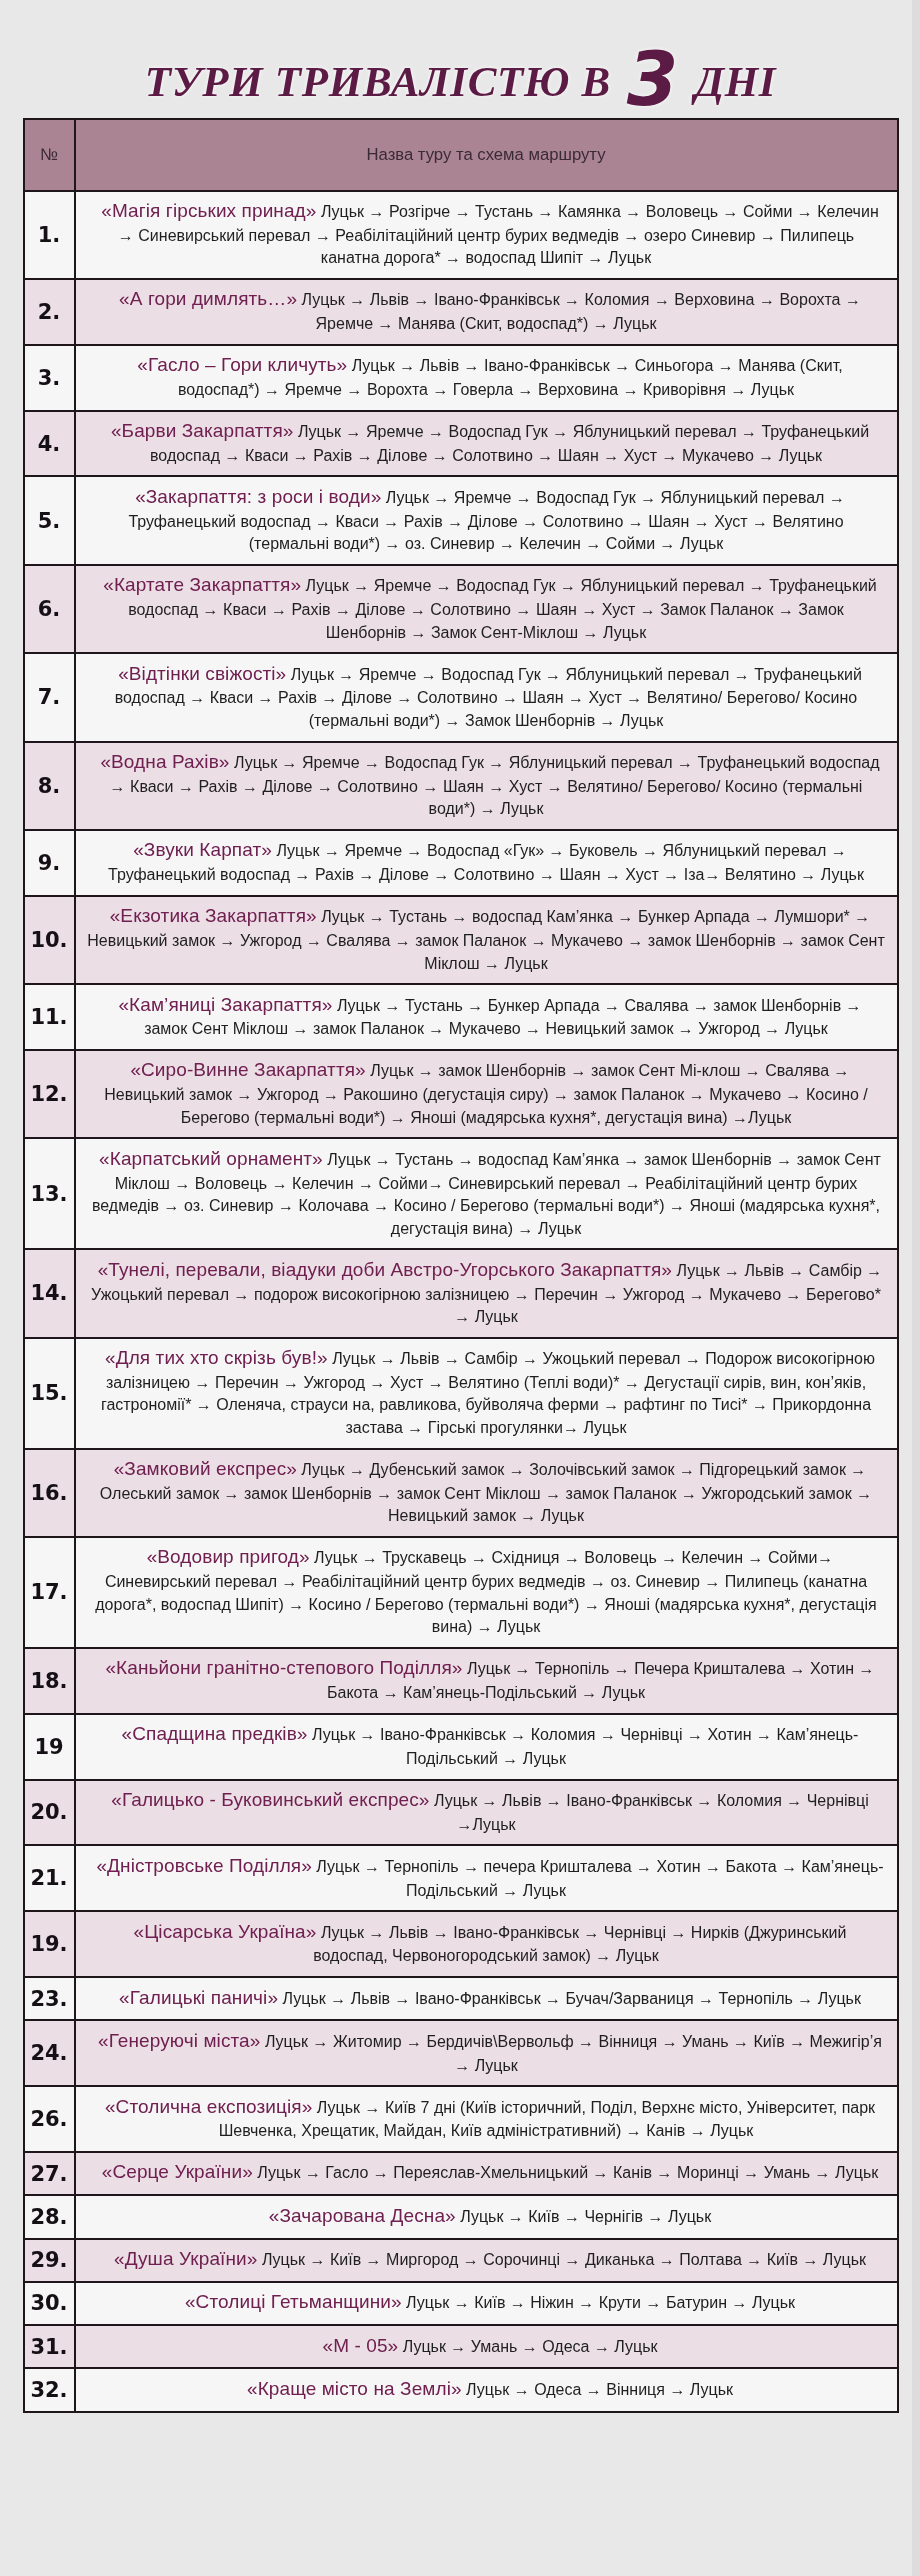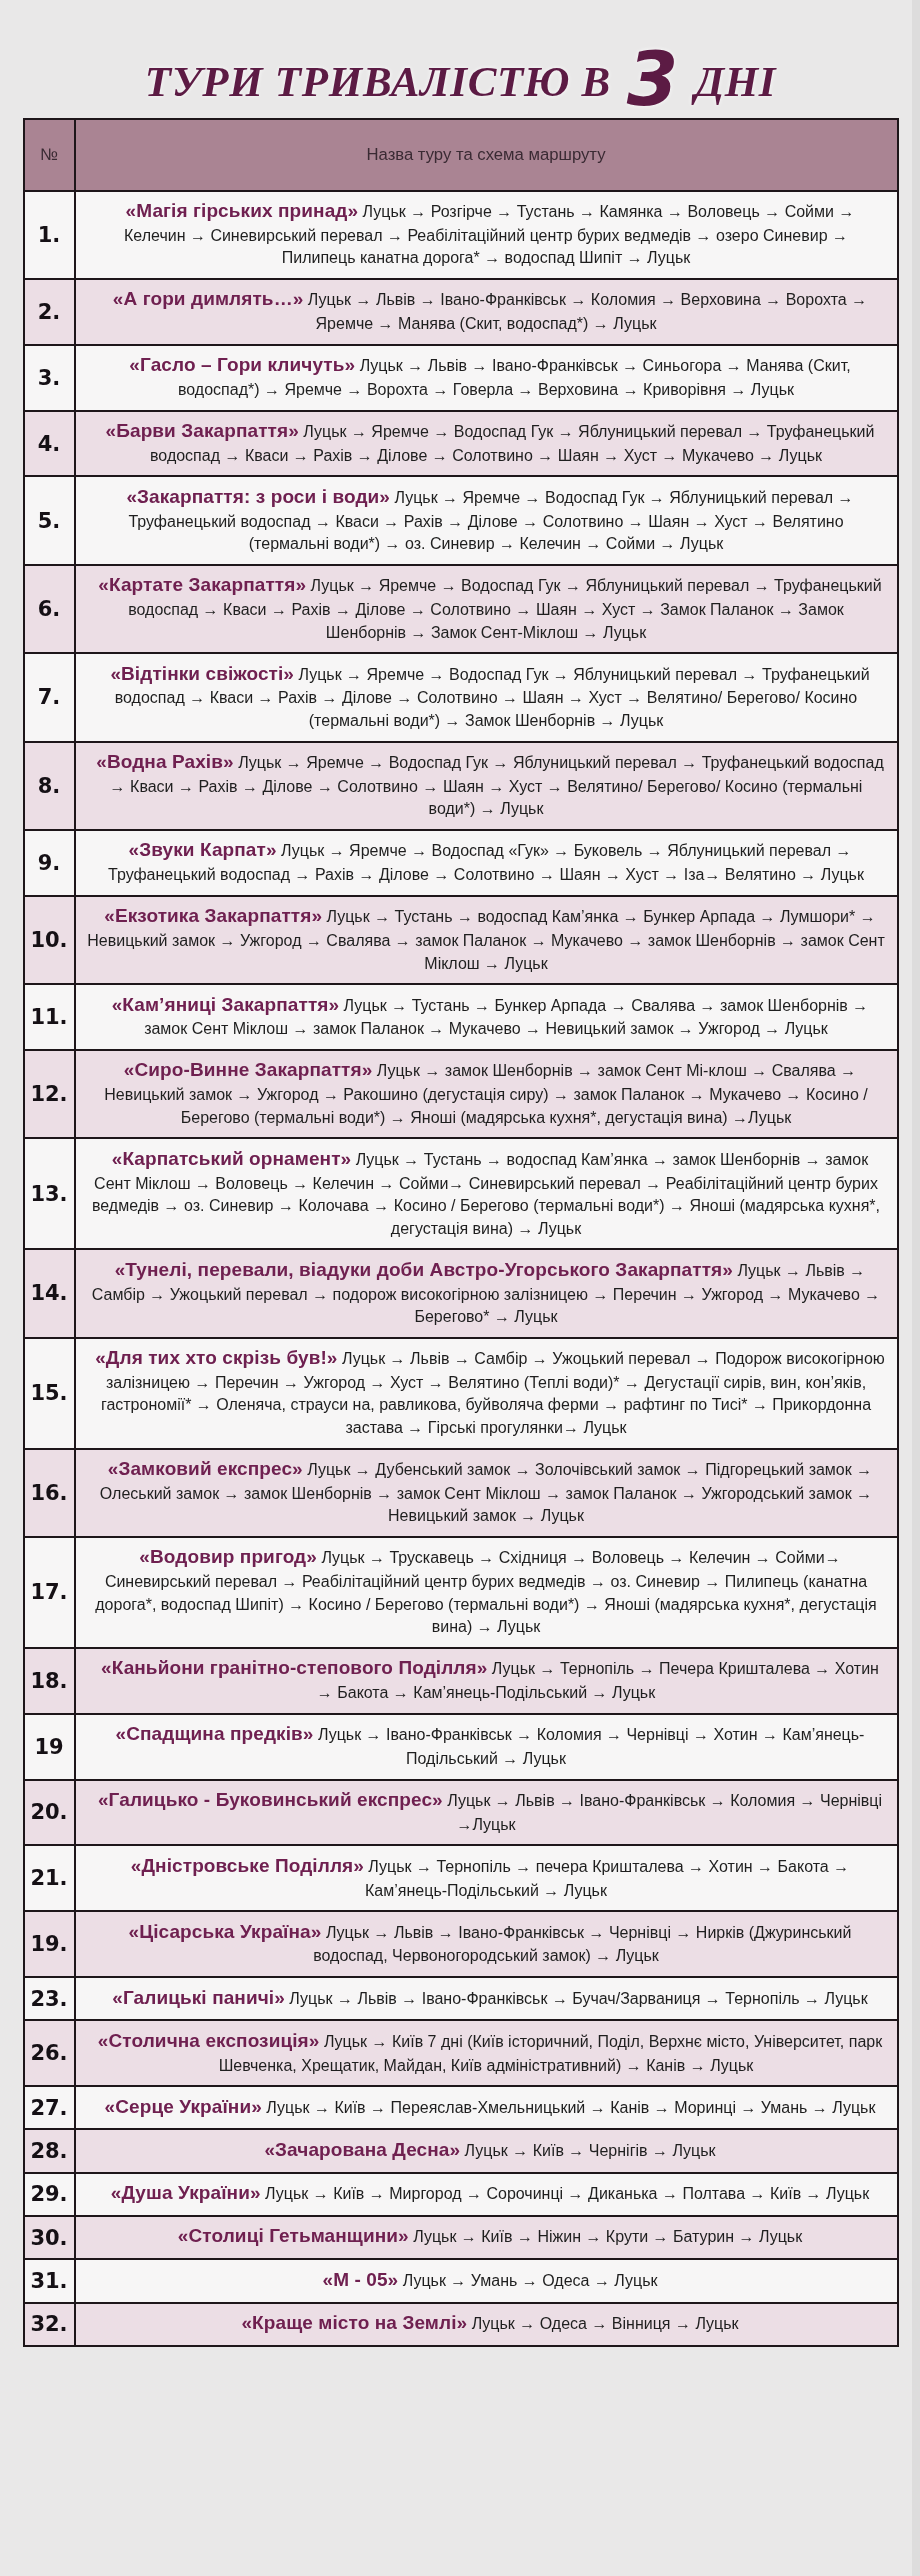--- a/index.html
+++ b/index.html
@@ -82,21 +82,21 @@
     font-size:21px;
     color:#151015;
     padding:4.3px 1.4px;
   }
   td.cell{
     font-size:16px;
     line-height:1.41;
     color:var(--route_text);
   }
   .ttl{
-    font-weight:700;
+    font-weight:400;
     font-size:19px;
     color:var(--title_accent);
     letter-spacing:0.1px;
     margin-left:8px;
   }
   .rt{
     color:var(--route_text);
   }
   .bottom-spacer{height:80px;}
 </style>
@@ -223,30 +223,34 @@
   <tr>
     <td class="num">19.</td>
     <td class="cell"><span class="ttl">«Цісарська Україна»</span><span class="rt"> Луцьк → Львів → Івано-Франківськ → Чернівці → Нирків (Джуринський водоспад, Червоногородський замок) → Луцьк</span></td>
   </tr>
 
   <tr>
     <td class="num">23.</td>
     <td class="cell"><span class="ttl">«Галицькі паничі»</span><span class="rt"> Луцьк → Львів → Івано-Франківськ → Бучач/Зарваниця → Тернопіль → Луцьк</span></td>
   </tr>
 
+  <tr>
+    <td class="num">24.</td>
+    <td class="cell"><span class="ttl">«Генеруючі міста»</span><span class="rt"> Луцьк → Житомир → Бердичів\Вервольф → Вінниця → Умань → Київ → Межигір’я → Луцьк</span></td>
+  </tr>
 
 
   <tr>
     <td class="num">26.</td>
     <td class="cell"><span class="ttl">«Столична експозиція»</span><span class="rt"> Луцьк → Київ 7 дні (Київ історичний, Поділ, Верхнє місто, Університет, парк Шевченка, Хрещатик, Майдан, Київ адміністративний) → Канів → Луцьк</span></td>
   </tr>
 
   <tr>
     <td class="num">27.</td>
-    <td class="cell"><span class="ttl">«Серце України»</span><span class="rt"> Луцьк → Київ → Переяслав-Хмельницький → Канів → Моринці → Умань → Луцьк</span></td>
+    <td class="cell"><span class="ttl">«Серце України»</span><span class="rt"> Луцьк → Гасло → Переяслав-Хмельницький → Канів → Моринці → Умань → Луцьк</span></td>
   </tr>
 
   <tr>
     <td class="num">28.</td>
     <td class="cell"><span class="ttl">«Зачарована Десна»</span><span class="rt"> Луцьк → Київ → Чернігів → Луцьк</span></td>
   </tr>
 
   <tr>
     <td class="num">29.</td>
     <td class="cell"><span class="ttl">«Душа України»</span><span class="rt"> Луцьк → Київ → Миргород → Сорочинці → Диканька → Полтава → Київ → Луцьк</span></td>

